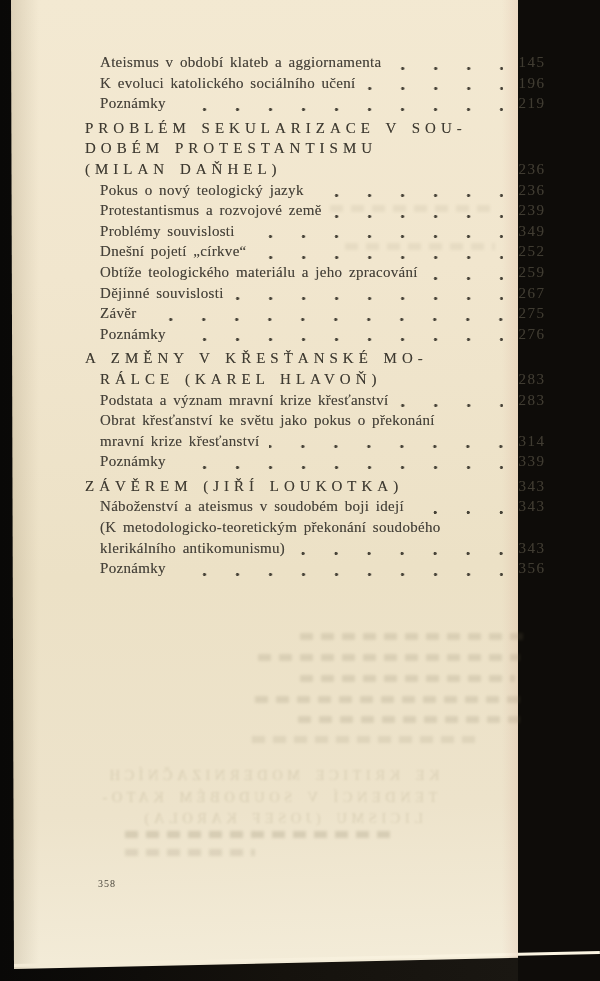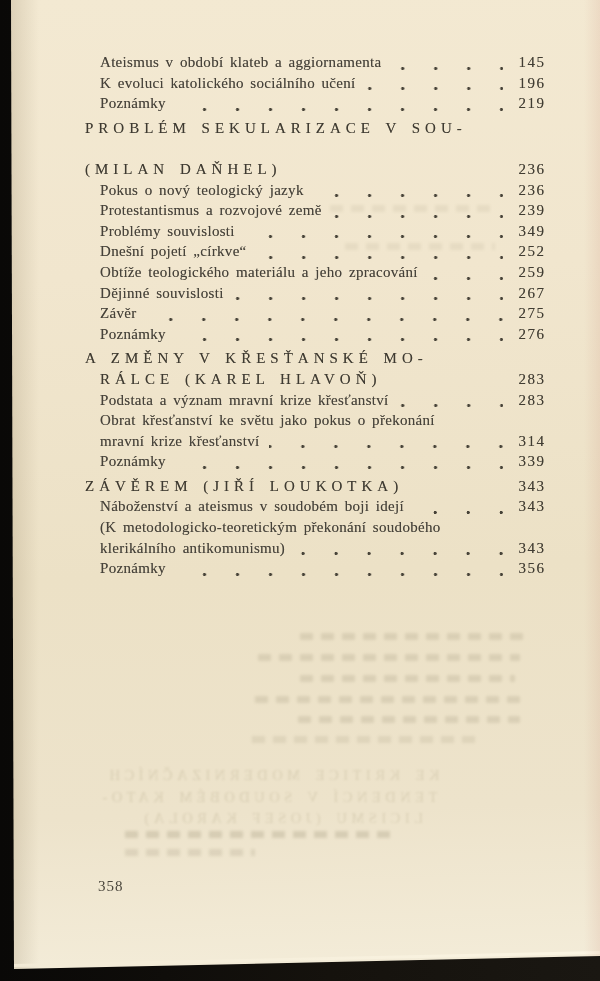--- a/index.html
+++ b/index.html
@@ -1,21 +1,21 @@
 <!DOCTYPE html>
 <html><head>
 <meta charset="utf-8">
 <style>
   html,body{margin:0;padding:0;}
   body{
     width:600px;height:981px;overflow:hidden;
     background:#0e0c09;
     font-family:"Liberation Serif","DejaVu Serif",serif;
   }
-  .photo{position:relative;width:600px;height:981px;
+  .photo{position:relative;width:518px;height:981px;
     background:linear-gradient(90deg,#090807 0%,#15120d 55%,#1a1712 100%);}
   
   .paper{
     position:absolute;inset:0;
     background:linear-gradient(178deg,#f3e9d2 0%,#f1e6ce 28%,#ece1c6 58%,#ede3cb 82%,#f4edda 100%);
     clip-path:polygon(11px 0px,600px 0px,600px 956px,14px 969px);
   }
   .paper::before{ 
     content:"";position:absolute;left:11px;top:0;bottom:0;width:28px;
     background:linear-gradient(90deg,rgba(105,85,52,.16),rgba(105,85,52,0));
@@ -44,21 +44,21 @@
   .leader{
     flex:1 1 auto;align-self:stretch;min-width:0;
     margin:0 8px 0 10px;
     background-image:radial-gradient(circle at 2.2px 50%,rgba(62,58,48,.95) 1.25px,rgba(62,58,48,0) 1.9px);
     background-size:33px 7px;background-repeat:repeat-x;
     background-position:right 4px bottom 3px;
   }
   .none .leader,.nodots .leader{background-image:none;}
   .pagenum{flex:0 0 42px;width:42px;text-align:center;letter-spacing:1.5px;color:#403c32;}
   
-  .folio{position:absolute;left:98px;top:878px;font-size:15px;letter-spacing:1px;color:#4a463c;}
+  .folio{position:absolute;left:98px;top:878px;font-size:10px;letter-spacing:1px;color:#4a463c;}
   
   .ghost{
     position:absolute;transform:scaleX(-1);
     filter:blur(1.2px);opacity:.17;color:#81754f;
     letter-spacing:4.5px;word-spacing:3px;font-size:14.5px;white-space:nowrap;
   }
   #g1{left:105px;top:767px;}
   #g2{left:98px;top:789px;}
   #g3{left:140px;top:810px;}
   .stripe{
@@ -117,20 +117,21 @@
         </div>
       </div>
 
       <div class="section">
         <div class="row head none">
           <span class="htext">PROBLÉM SEKULARIZACE V SOU-</span>
           <span class="leader"></span>
           <span class="pagenum"></span>
         </div>
         <div class="row head none">
+          <span class="htext">DOBÉM PROTESTANTISMU</span>
           <span class="leader"></span>
           <span class="pagenum"></span>
         </div>
         <div class="row head none">
           <span class="htext">(MILAN DAŇHEL)</span>
           <span class="leader"></span>
           <span class="pagenum">236</span>
         </div>
         <div class="row entry">
           <span class="etext">Pokus o nový teologický jazyk</span>

